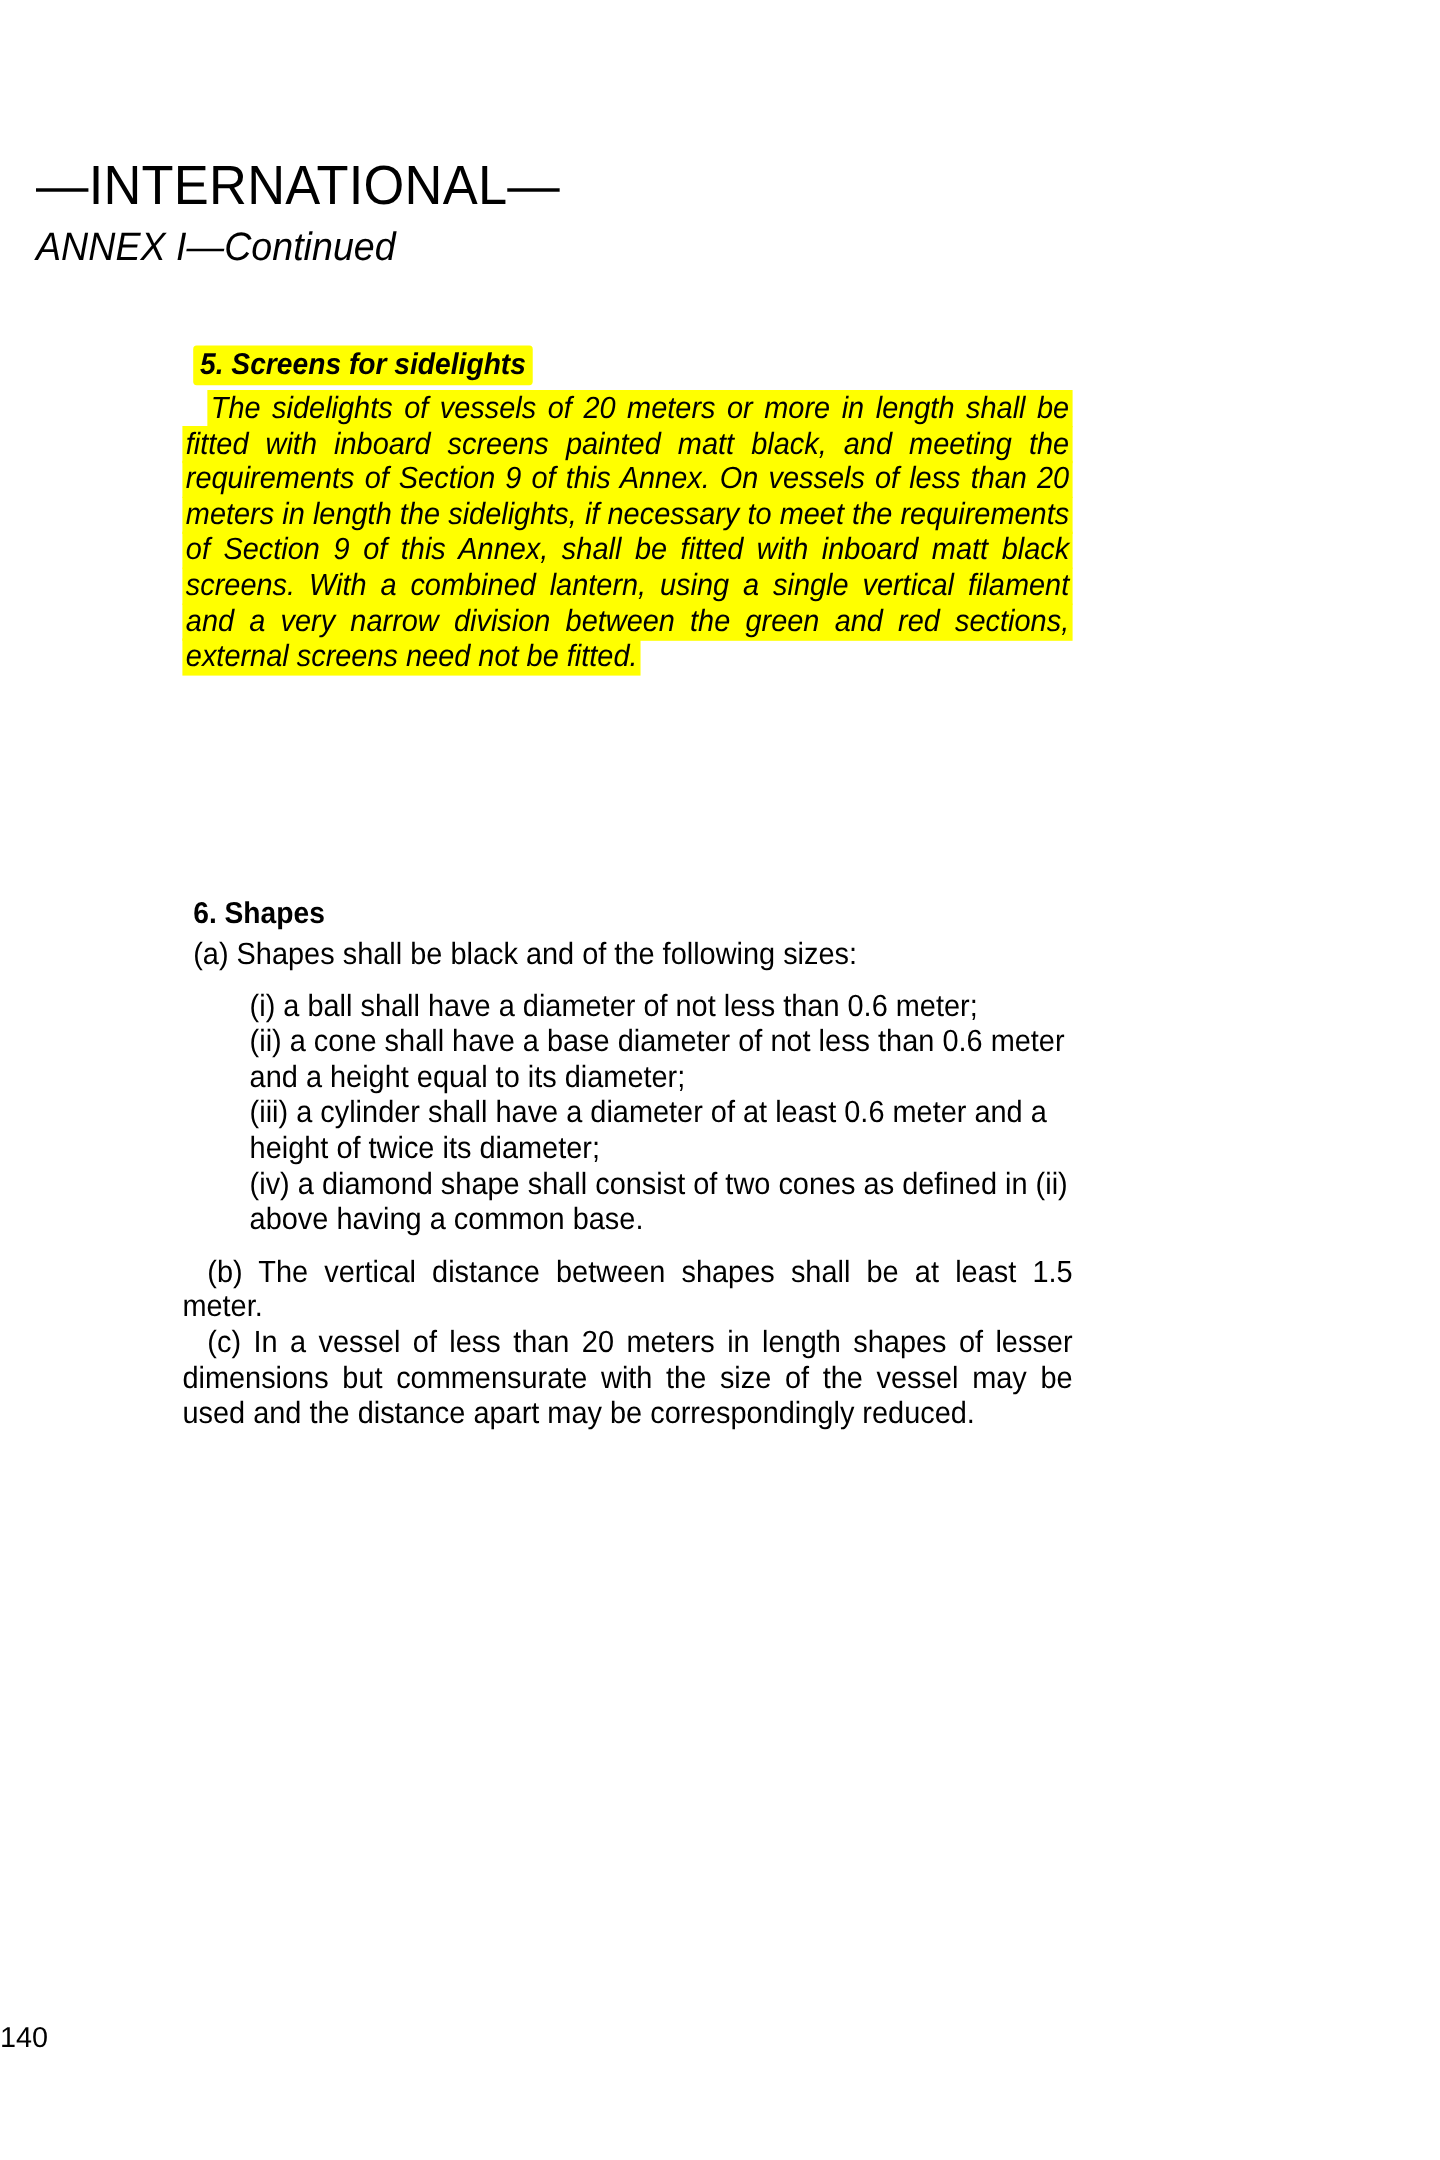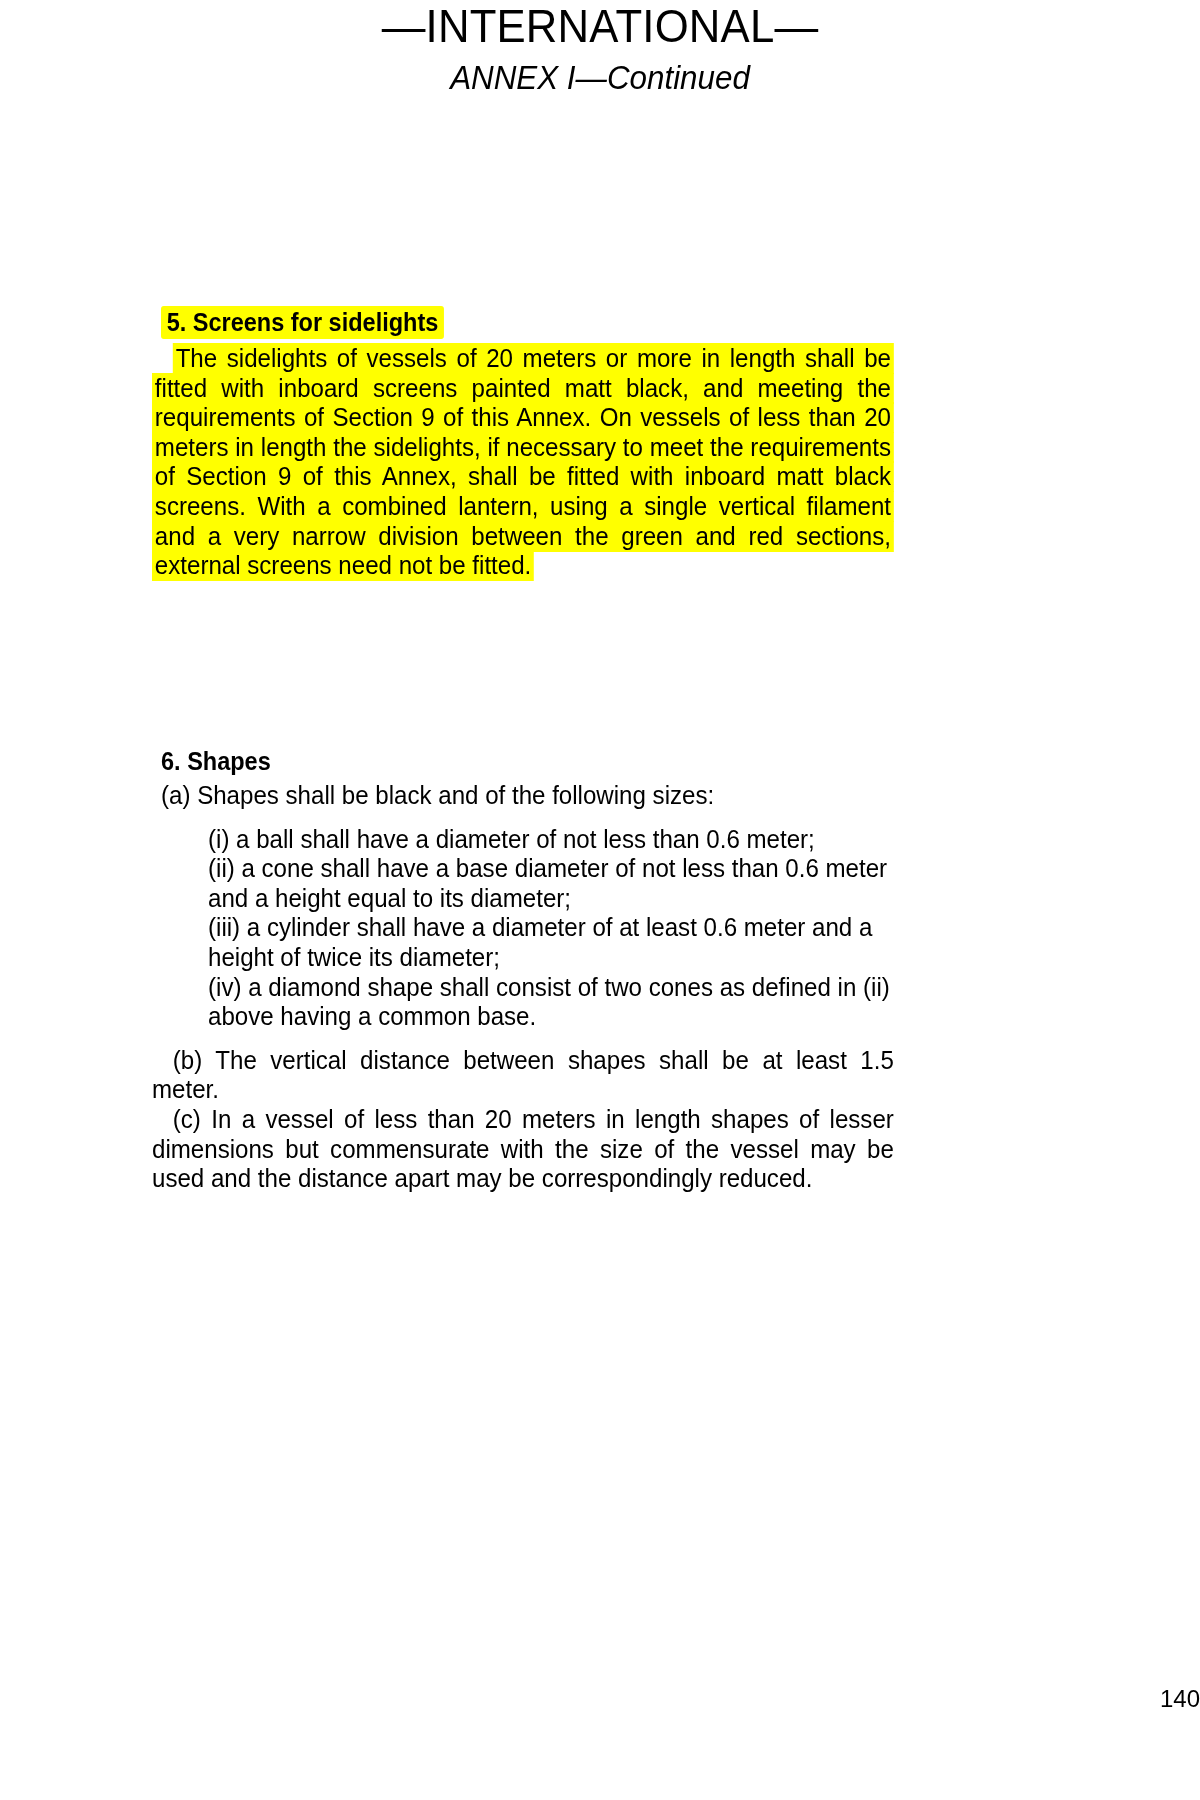--- a/index.html
+++ b/index.html
@@ -16,21 +16,21 @@
     overflow: hidden;
   }
   .page {
     position: relative;
     width: 1200px;
     height: 1800px;
     box-sizing: border-box;
   }
   
   .header {
-    text-align: center;
+    padding-top: 128px;
   }
   .doc-title {
     font-size: 46px;
     line-height: 52px;
     font-weight: 400;
     letter-spacing: 0.2px;
     transform: scaleX(0.95);
     white-space: nowrap;
   }
   .doc-subtitle {
@@ -115,38 +115,38 @@
     transform-origin: left top;
     width: 785px;
   }
   .para-just .ind { display: inline-block; width: 22px; }
 
   .page-number {
     position: absolute;
     left: 0;
     right: 0;
     top: 1685px;
-    text-align: right;
+    text-align: left;
     font-size: 24px;
     line-height: 28px;
   }
 </style>
 </head>
 <body>
 
 <div class="page">
 
   <div class="header">
     <div class="doc-title">—INTERNATIONAL—</div>
     <div class="doc-subtitle">ANNEX I—Continued</div>
   </div>
 
   <div class="content">
 
-    <div class="block" style="top:306px;">
+    <div class="block" style="top:288px;font-style:italic;">
       <div class="sec-heading indent"><span class="hl-head">5. Screens for sidelights</span></div>
       <div class="para" style="margin-top:6px;"><span class="first-indent"></span><span class="hl">The sidelights of vessels of 20 meters or more in length shall be fitted with inboard screens painted matt black, and meeting the requirements of Section 9 of this Annex. On vessels of less than 20 meters in length the sidelights, if necessary to meet the requirements of Section 9 of this Annex, shall be fitted with inboard matt black screens. With a combined lantern, using a single vertical filament and a very narrow division between the green and red sections, external screens need not be fitted.</span></div>
     </div>
 
     <div class="block" style="top:745px;">
       <div class="sec-heading indent">6. Shapes</div>
 
       <div class="lead-a" style="margin-top:4px;">(a) Shapes shall be black and of the following sizes:</div>
 
       <div class="sub-list">

